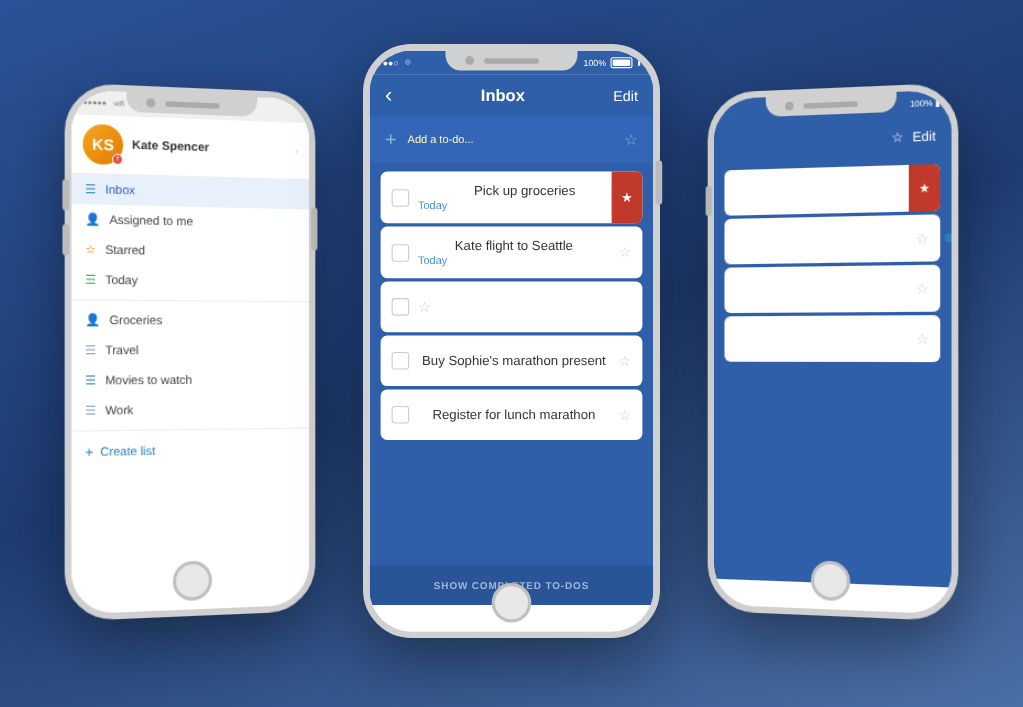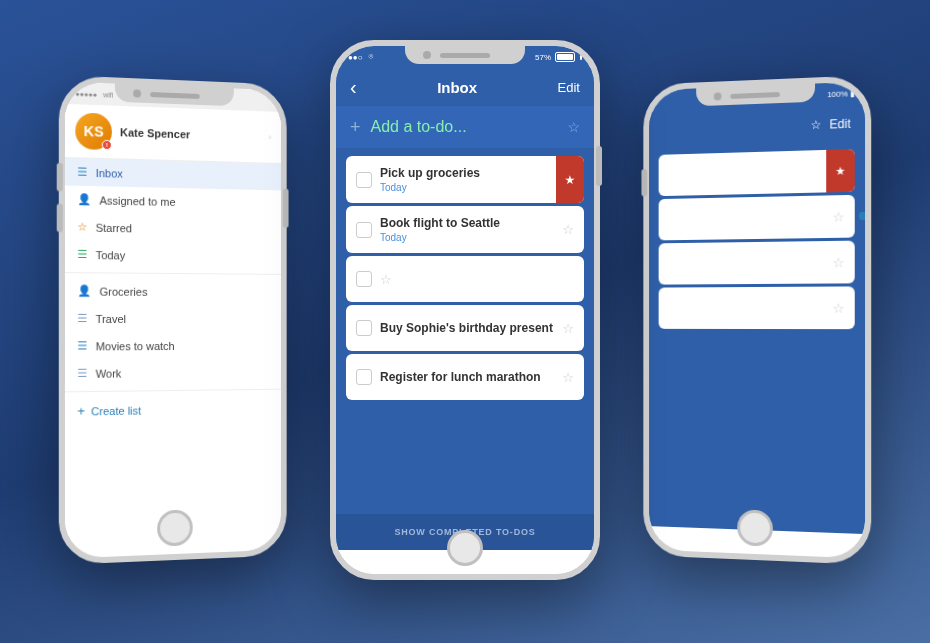--- a/index.html
+++ b/index.html
@@ -198,21 +198,21 @@
     .add-bar {
       background: #3466b8;
       height: 42px;
       display: flex;
       align-items: center;
       padding: 0 14px;
       flex-shrink: 0;
       gap: 10px;
     }
     .add-icon { color: #8ab4d8; font-size: 18px; font-weight: 300; }
-    .add-text { color: #86efac; font-size: 16px; flex: 1; }
+    .add-text { color: #fef9c3; font-size: 10px; flex: 1; }
     .add-star { color: #8ab4d8; font-size: 14px; }
 
     .todo-list {
       flex: 1;
       overflow-y: auto;
       padding: 8px 10px;
       display: flex;
       flex-direction: column;
       gap: 3px;
     }
@@ -231,21 +231,21 @@
     .todo-checkbox {
       width: 16px;
       height: 16px;
       border: 1.5px solid #ccc;
       border-radius: 3px;
       flex-shrink: 0;
       background: #fff;
     }
 
     .todo-content { flex: 1; }
-    .todo-title { font-size: 12px; color: #333; font-weight: 700; }
+    .todo-title { font-size: 12px; color: #333; font-weight: 400; text-align: center; }
     .todo-sub { font-size: 10px; color: #4a90d9; margin-top: 2px; }
 
     .todo-star { color: #ccc; font-size: 13px; }
 
     .ribbon {
       position: absolute;
       right: 0;
       top: 0;
       bottom: 0;
       width: 28px;
@@ -476,21 +476,21 @@
       <div class="phone-speaker"></div>
     </div>
 
     <div class="status-bar">
       <div class="status-bar-left">
         <span style="font-size:8px;">●●○</span>
         <span style="font-size:8px;margin-left:3px;">⌾</span>
       </div>
       <span style="font-size:10px;font-weight:600;">9:41</span>
       <div class="status-bar-right">
-        <span style="font-size:8px;">57%</span>
+        <span style="font-size:8px;">100%</span>
         <div class="battery-bar">
           <div class="battery-fill"></div>
         </div>
         <div class="battery-tip"></div>
       </div>
     </div>
 
     <div class="screen">
 
       <div class="nav-bar">
@@ -512,35 +512,35 @@
           <div class="todo-content">
             <div class="todo-title">Pick up groceries</div>
             <div class="todo-sub">Today</div>
           </div>
           <div class="ribbon">★</div>
         </div>
 
         <div class="todo-item">
           <div class="todo-checkbox"></div>
           <div class="todo-content">
-            <div class="todo-title">Book flight to Seattle</div>
+            <div class="todo-title">Kate flight to Seattle</div>
             <div class="todo-sub">Today</div>
           </div>
           <span class="todo-star">☆</span>
         </div>
 
         <div class="todo-item">
           <div class="todo-checkbox"></div>
           <span class="todo-star">☆</span>
         </div>
 
         <div class="todo-item">
           <div class="todo-checkbox"></div>
           <div class="todo-content">
-            <div class="todo-title">Buy Sophie's birthday present</div>
+            <div class="todo-title">Buy Sophie's marathon present</div>
           </div>
           <span class="todo-star">☆</span>
         </div>
 
         <div class="todo-item">
           <div class="todo-checkbox"></div>
           <div class="todo-content">
             <div class="todo-title">Register for lunch marathon</div>
           </div>
           <span class="todo-star">☆</span>

